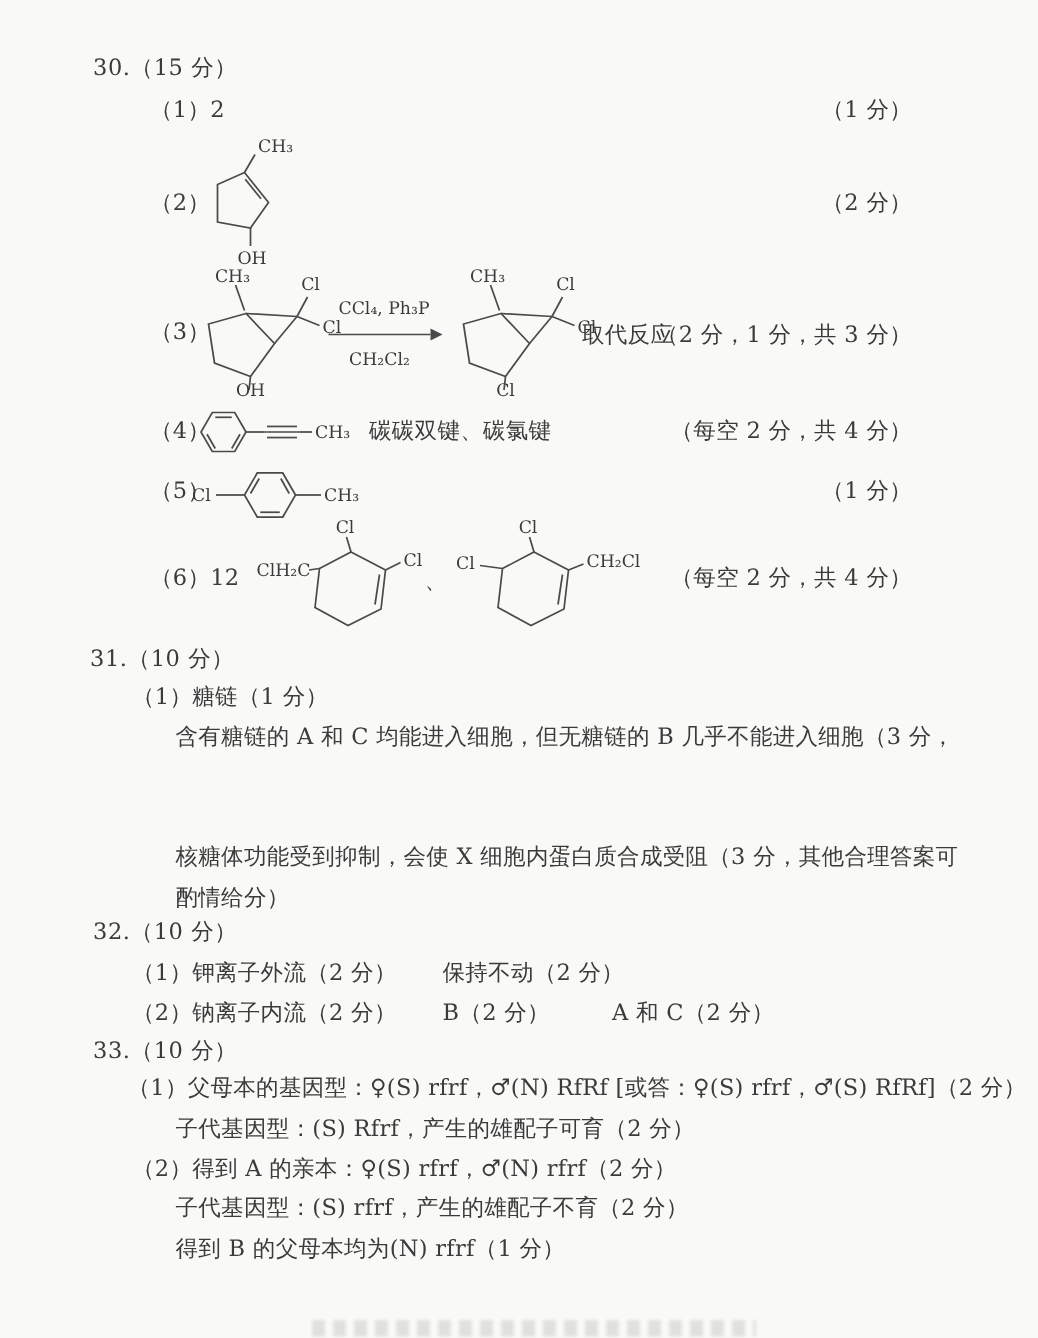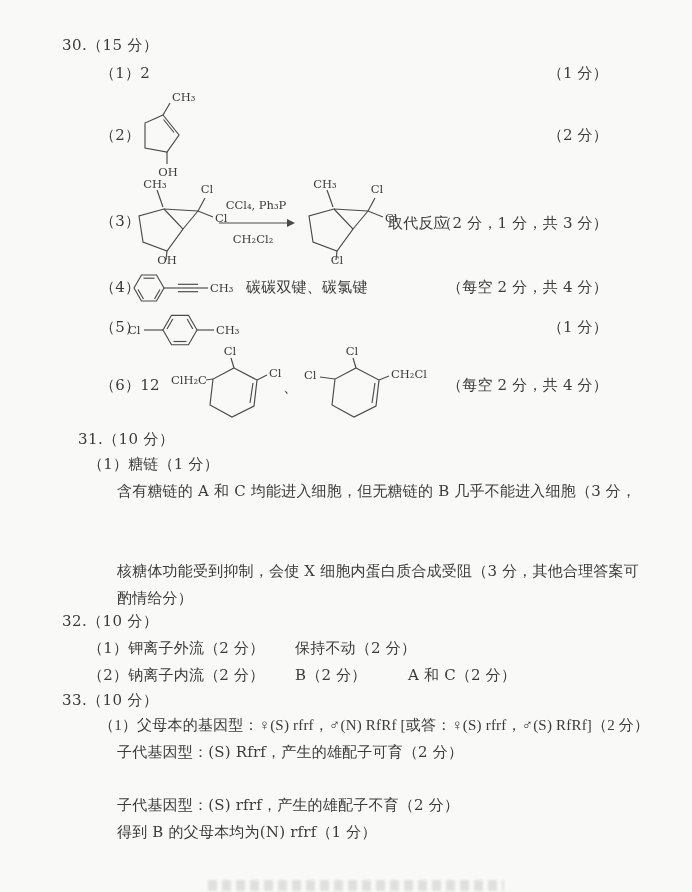--- a/index.html
+++ b/index.html
@@ -134,34 +134,35 @@
     <line x1="24" y1="31" x2="39" y2="33"></line>
     <polygon class="ring" points="60,22 83,34 80,60 58,71 36,59 39,33"></polygon>
     <line x1="60" y1="22" x2="57" y2="12"></line>
     <text x="56" y="9" text-anchor="middle">Cl</text>
     <line x1="83" y1="34" x2="93" y2="30"></line>
     <text x="95" y="32">CH₂Cl</text>
     <line x1="79" y1="37" x2="76" y2="57"></line>
   </svg>
   <div class="t score" style="top:376px;">（每空 2 分，共 4 分）</div>
 
-  <div class="t qhead" style="left:78px;top:430px;text-align:center;">31.（10 分）</div>
+  <div class="t qhead" style="left:60px;top:430px;text-align:center;">31.（10 分）</div>
   <div class="t" style="left:88px;top:455px;">（1）糖链（1 分）</div>
   <div class="t" style="left:117px;top:482px;">含有糖链的 A 和 C 均能进入细胞，但无糖链的 B 几乎不能进入细胞（3 分，</div>
   <div class="t" style="left:117px;top:562px;">核糖体功能受到抑制，会使 X 细胞内蛋白质合成受阻（3 分，其他合理答案可</div>
   <div class="t" style="left:117px;top:589px;">酌情给分）</div>
 
   <div class="t qhead" style="left:62px;top:612px;">32.（10 分）</div>
   <div class="t" style="left:88px;top:639px;">（1）钾离子外流（2 分）</div>
   <div class="t" style="left:295px;top:639px;">保持不动（2 分）</div>
   <div class="t" style="left:88px;top:666px;">（2）钠离子内流（2 分）</div>
   <div class="t" style="left:295px;top:666px;">B（2 分）</div>
   <div class="t" style="left:408px;top:666px;">A 和 C（2 分）</div>
 
   <div class="t qhead" style="left:62px;top:691px;">33.（10 分）</div>
-  <div class="t" style="left:99px;top:716px;font-family:Liberation Serif, serif;">（1）父母本的基因型：♀(S) rfrf，♂(N) RfRf [或答：♀(S) rfrf，♂(S) RfRf]（2 分）</div>
+  <div class="t" style="left:85px;top:716px;">（1）父母本的基因型：♀(S) rfrf，♂(N) RfRf [或答：♀(S) rfrf，♂(S) RfRf]（2 分）</div>
   <div class="t" style="left:117px;top:743px;">子代基因型：(S) Rfrf，产生的雄配子可育（2 分）</div>
+  <div class="t" style="left:88px;top:770px;">（2）得到 A 的亲本：♀(S) rfrf，♂(N) rfrf（2 分）</div>
   <div class="t" style="left:117px;top:796px;">子代基因型：(S) rfrf，产生的雄配子不育（2 分）</div>
   <div class="t" style="left:117px;top:823px;text-align:right;">得到 B 的父母本均为(N) rfrf（1 分）</div>
 
   <div class="footer-smudge"></div>
 
 </div>
 
 </body></html>

